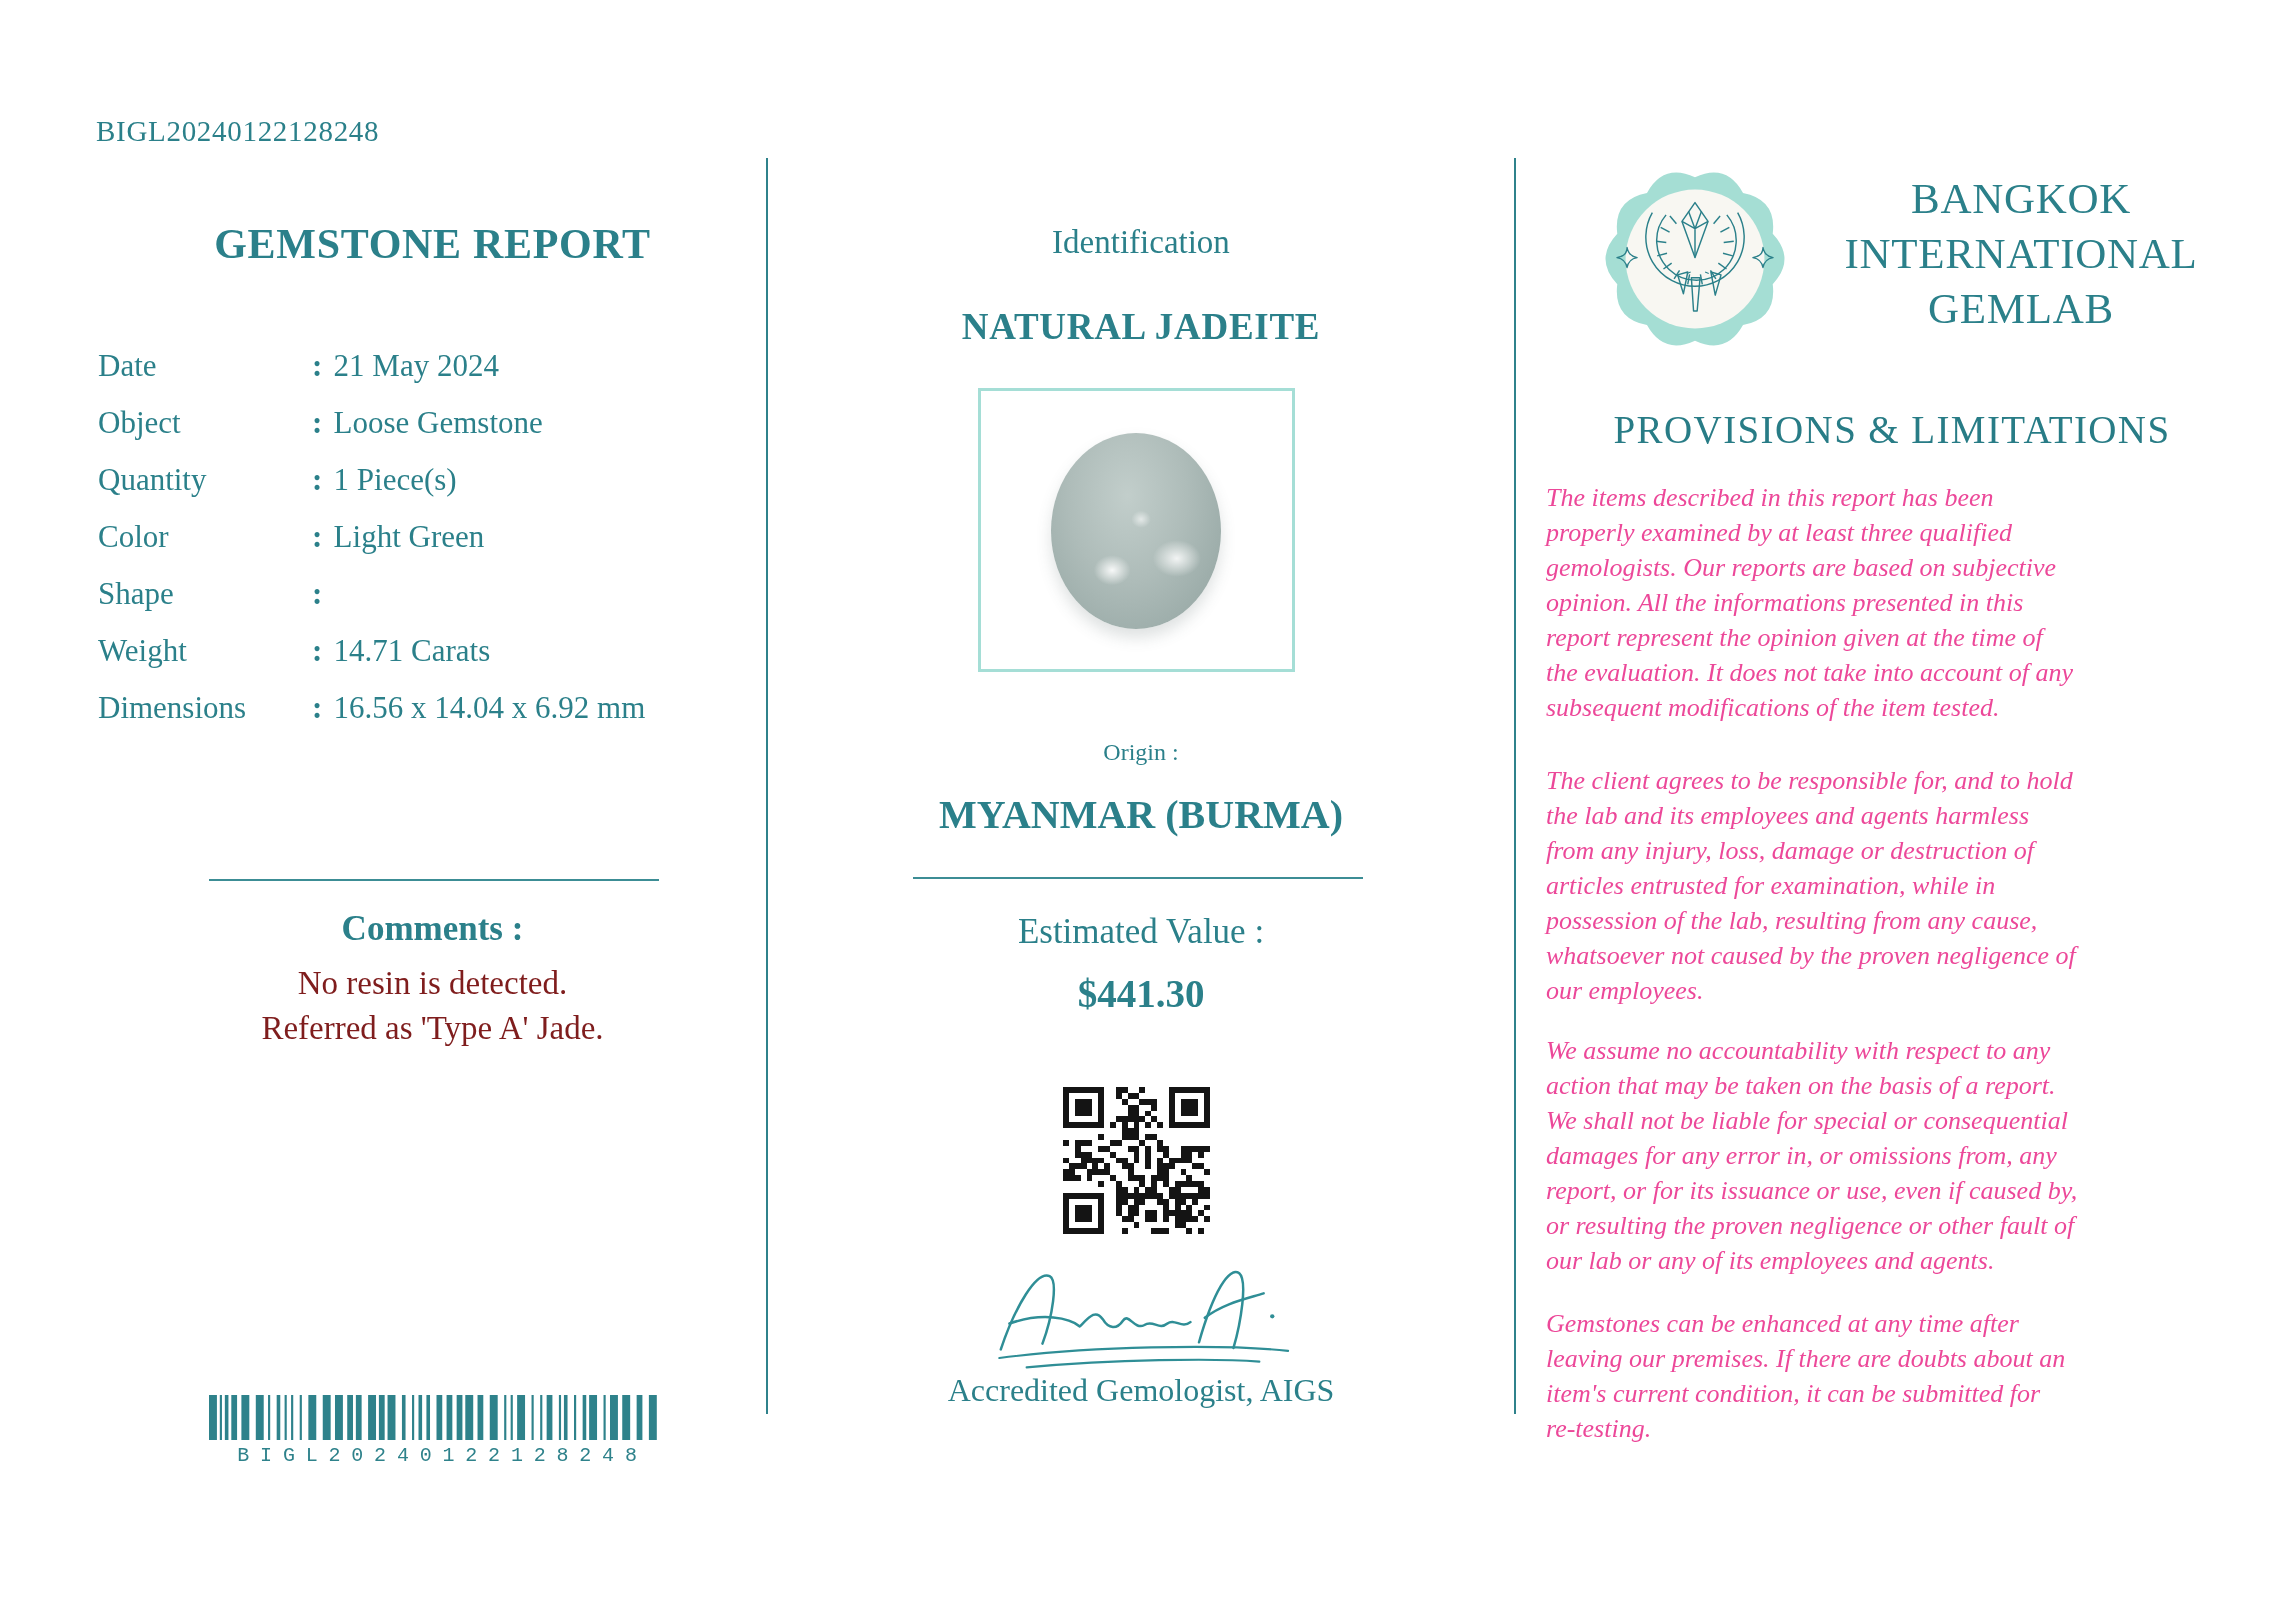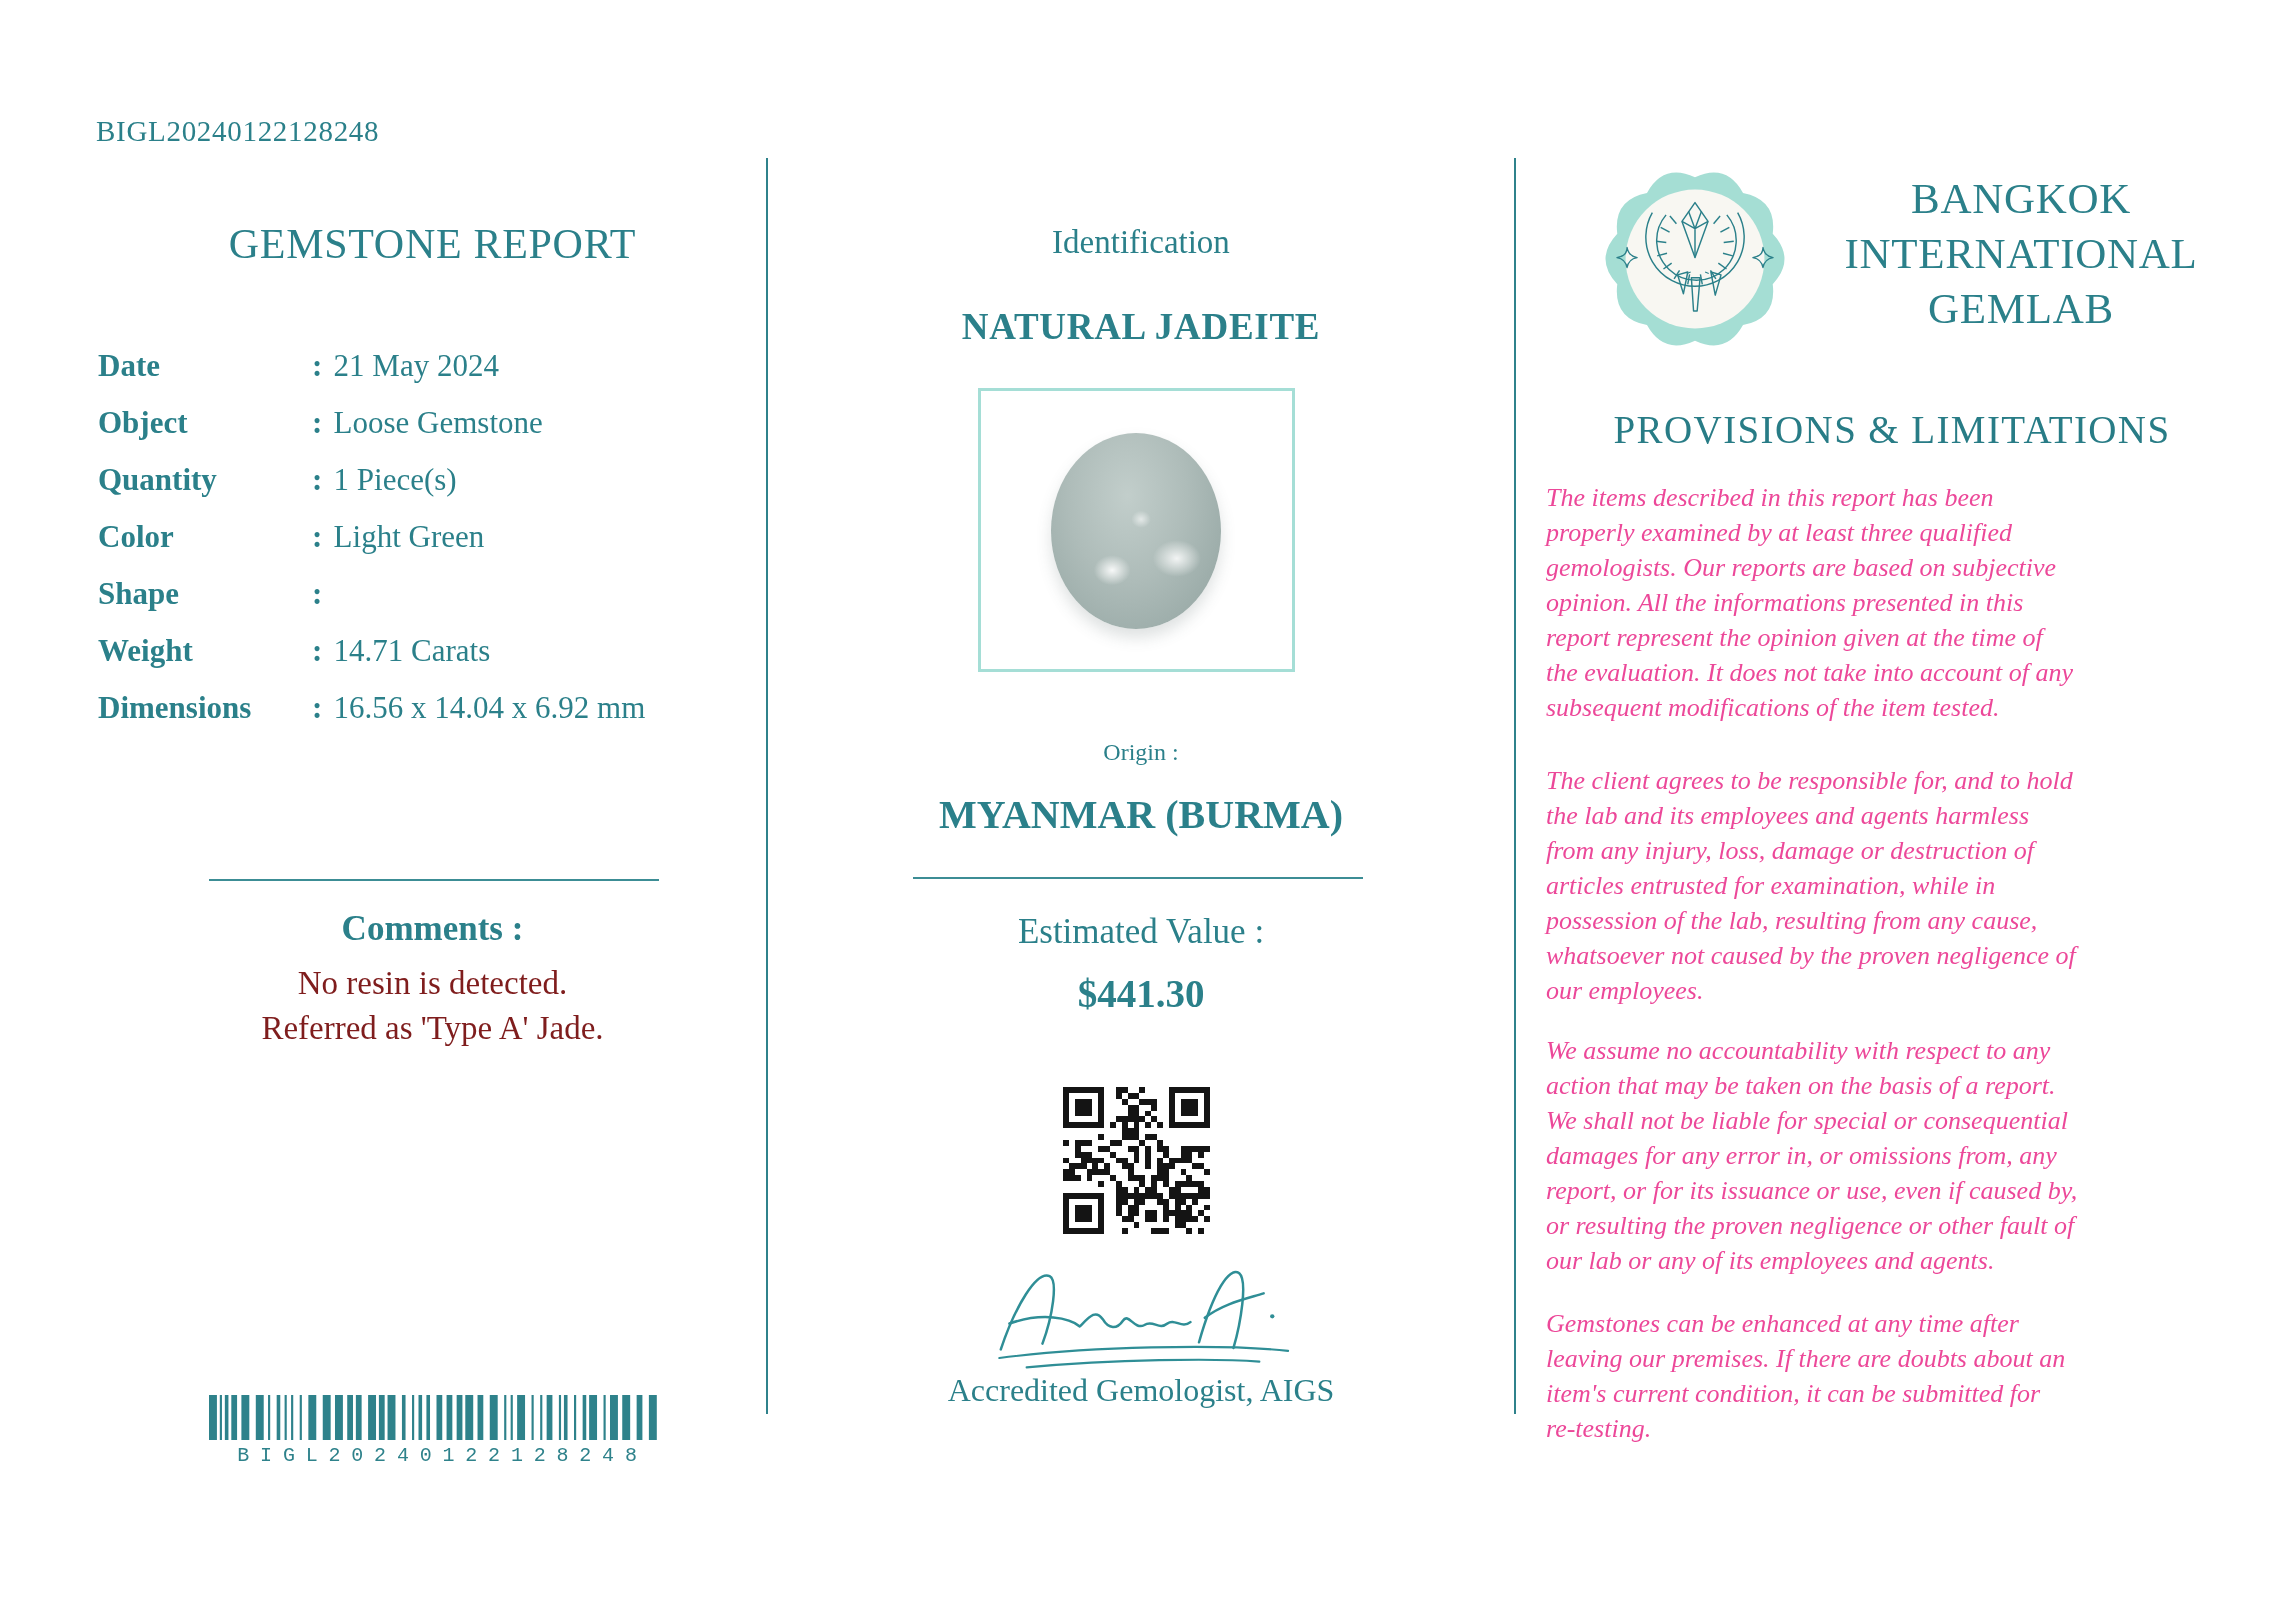--- a/index.html
+++ b/index.html
@@ -3,25 +3,25 @@
 <meta charset="utf-8">
 <style>
   html,body{margin:0;padding:0;background:#ffffff;}
   body{width:2284px;height:1616px;position:relative;font-family:"Liberation Serif",serif;
        -webkit-font-smoothing:antialiased;}
   .abs{position:absolute;}
   .center{text-align:center;}
 
   
   .serial{left:96px;top:115px;font-size:29px;letter-spacing:0.7px;color:#2b808a;}
-  .report-title{left:98px;top:220px;width:669px;font-size:42px;font-weight:normal;
+  .report-title{left:98px;top:220px;width:669px;font-size:42px;font-weight:bold;
                 letter-spacing:0.7px;color:#2b808a;}
   .fields{left:98px;top:337px;width:669px;}
   .field-row{display:flex;align-items:center;height:57px;font-size:31px;color:#2b808a;}
-  .field-label{width:214px;font-weight:bold;}
+  .field-label{width:214px;font-weight:normal;}
   .field-colon{width:21.6px;font-weight:bold;}
   .field-value{flex:1;}
   .rule{background:#3c8d95;height:2.2px;}
   .rule-left{left:209px;top:879px;width:450px;}
   .comments-heading{left:98px;top:909px;width:669px;font-size:35px;font-weight:bold;color:#2b808a;}
   .comments-text{left:98px;top:961px;width:669px;font-size:33px;line-height:45px;
                  color:#7f1d1d;white-space:pre-line;}
   .barcode{left:209px;top:1395px;width:455px;height:45px;}
   .barcode-text{left:209px;top:1444px;width:467px;font-family:"Liberation Mono",monospace;
                 font-size:20px;letter-spacing:10.8px;color:#2e828b;text-align:center;}

